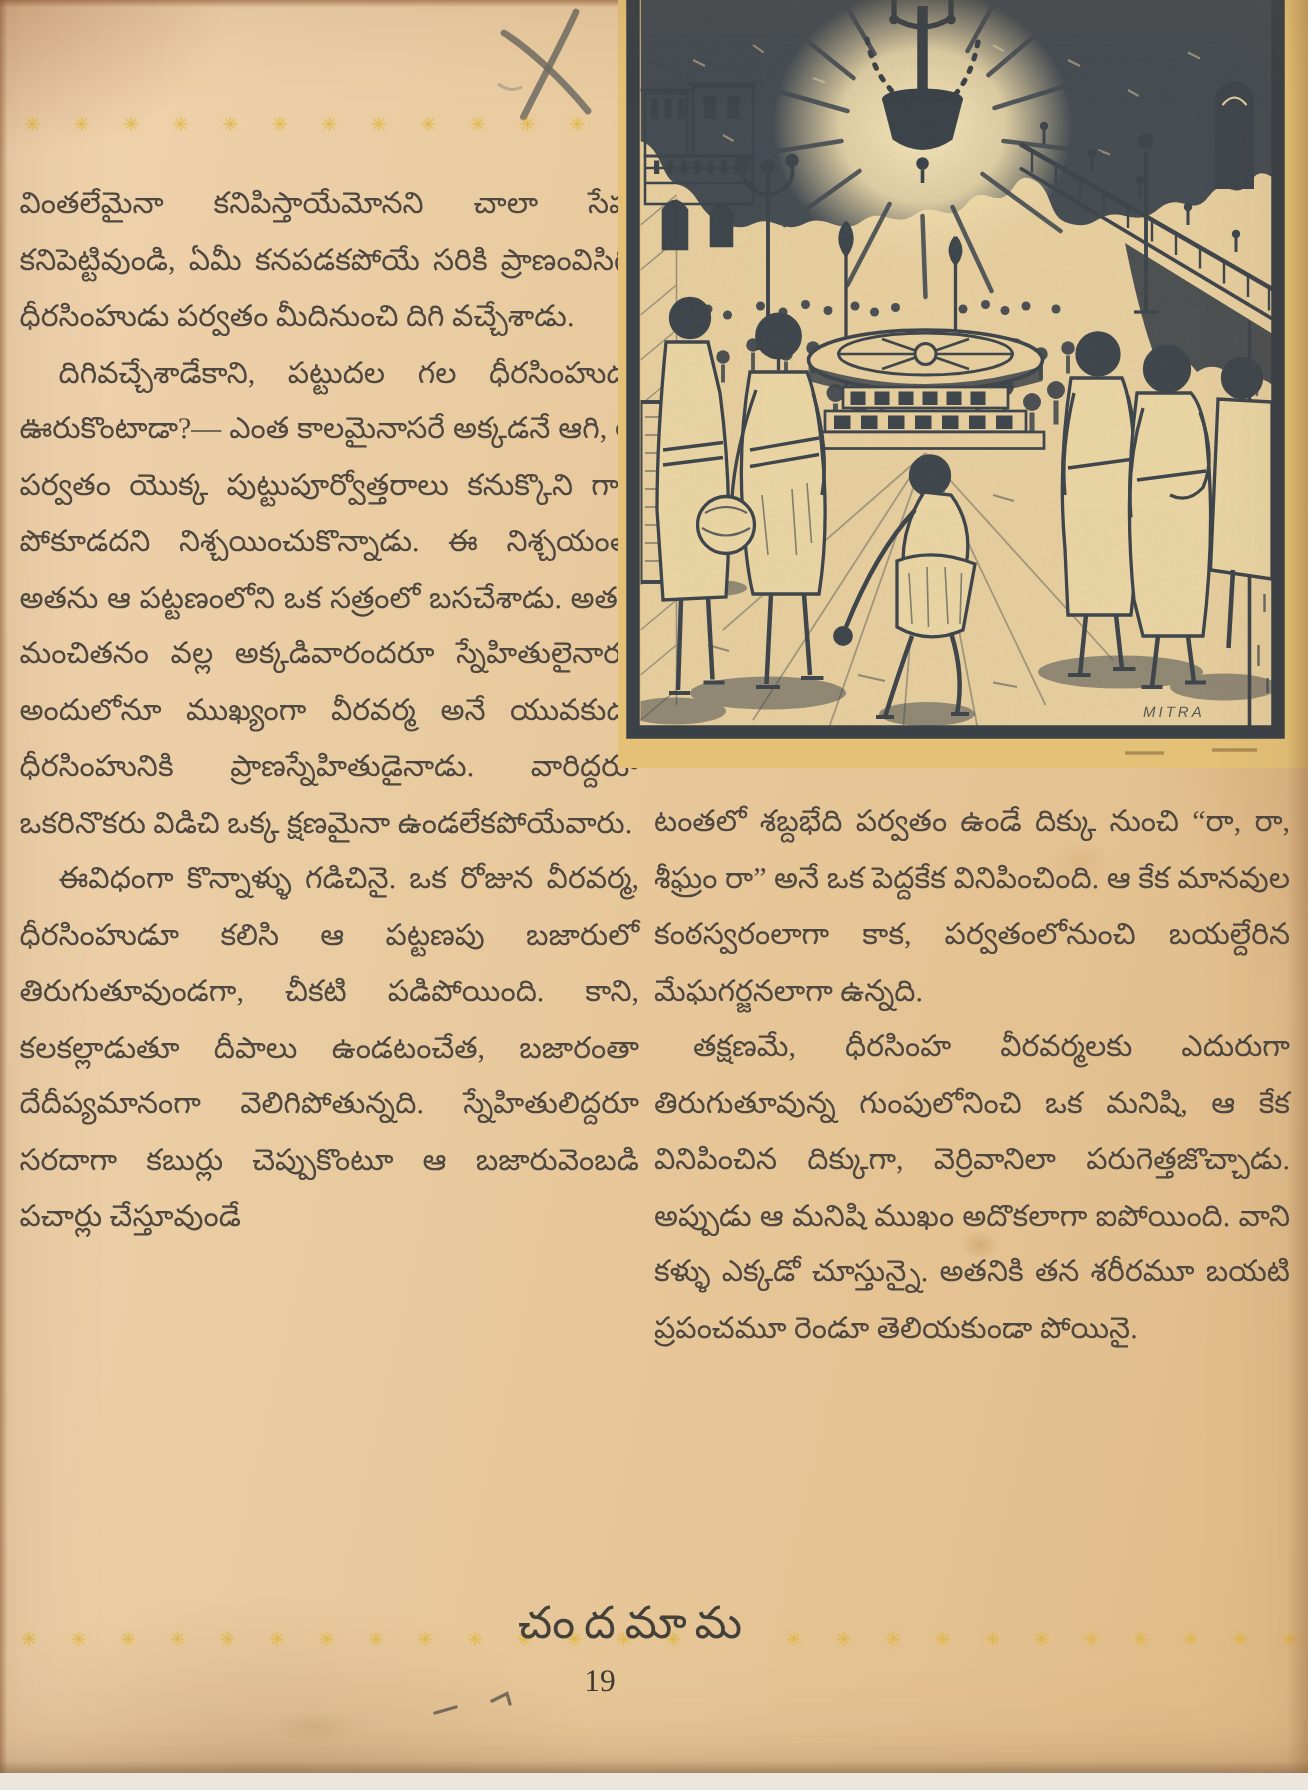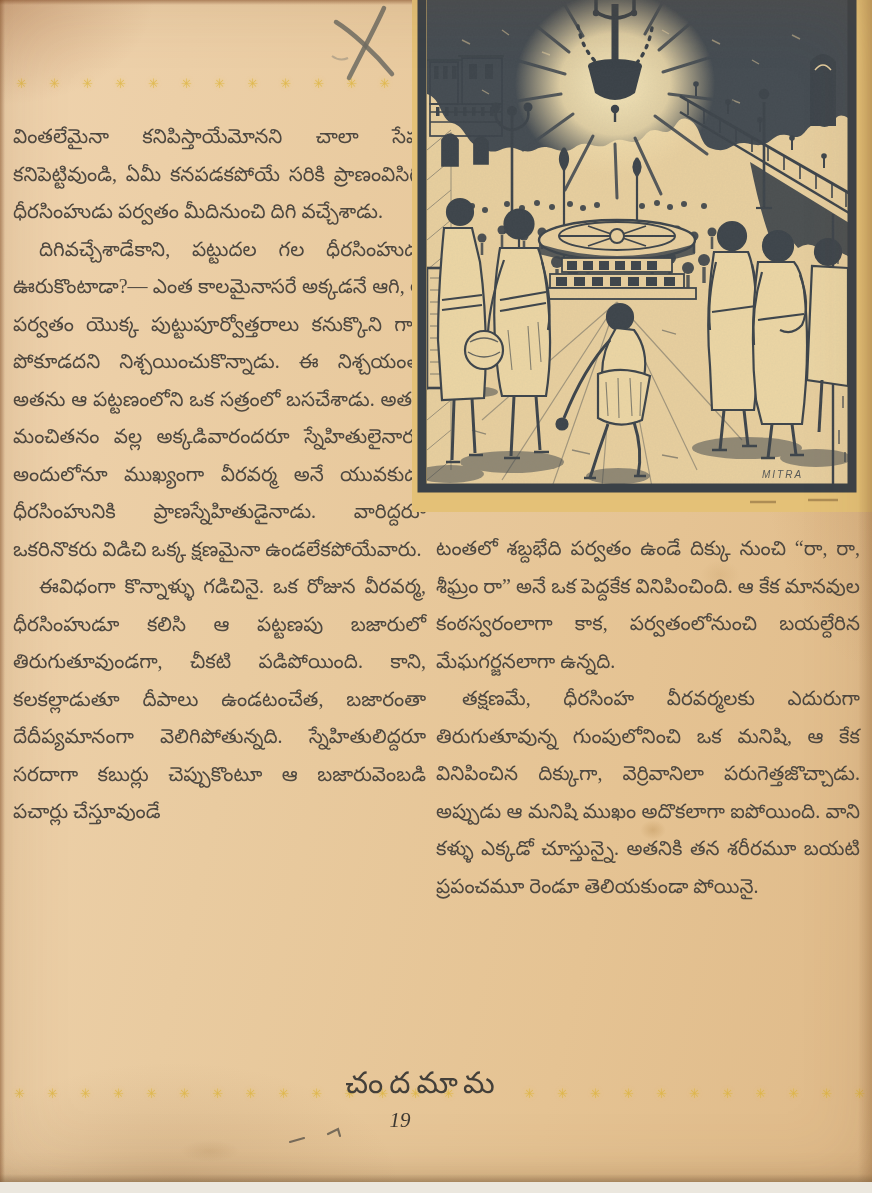--- a/index.html
+++ b/index.html
@@ -42,21 +42,21 @@
   .col p.indent{text-indent:26px;}
   .left-col{left:13px;top:118px;width:413px;}
   .right-col{left:436px;top:530px;width:424px;}
   .illus{position:absolute;left:412px;top:0;width:460px;height:512px;z-index:3;background:#e4c177;}
   .footer-title{
     position:absolute;left:308px;top:1066px;width:230px;z-index:2;
     font-size:30px;font-weight:normal;letter-spacing:6px;color:#44403a;text-align:center;white-space:nowrap;
   }
   .footer-page{
     position:absolute;left:300px;top:1108px;width:200px;z-index:2;
-    font-size:21px;color:#3f3a33;text-align:center;font-style:italic;
+    font-size:21px;color:#3f3a33;text-align:center;
   }
   .pencil-x{position:absolute;left:322px;top:0;width:86px;height:90px;z-index:2;}
   .foot-marks{position:absolute;left:270px;top:1126px;width:110px;height:34px;z-index:2;}
   .stain{position:absolute;border-radius:50%;z-index:1;}
   .stain.s1{left:640px;top:820px;width:26px;height:20px;background:radial-gradient(rgba(150,100,30,.22),rgba(150,100,30,0) 70%);}
   .stain.s2{left:180px;top:1140px;width:60px;height:22px;background:radial-gradient(rgba(140,100,45,.12),rgba(140,100,45,0) 70%);}
   .stain.s3{left:700px;top:560px;width:40px;height:30px;background:radial-gradient(rgba(150,105,40,.10),rgba(150,105,40,0) 70%);}
 </style>
 </head>
 <body>

